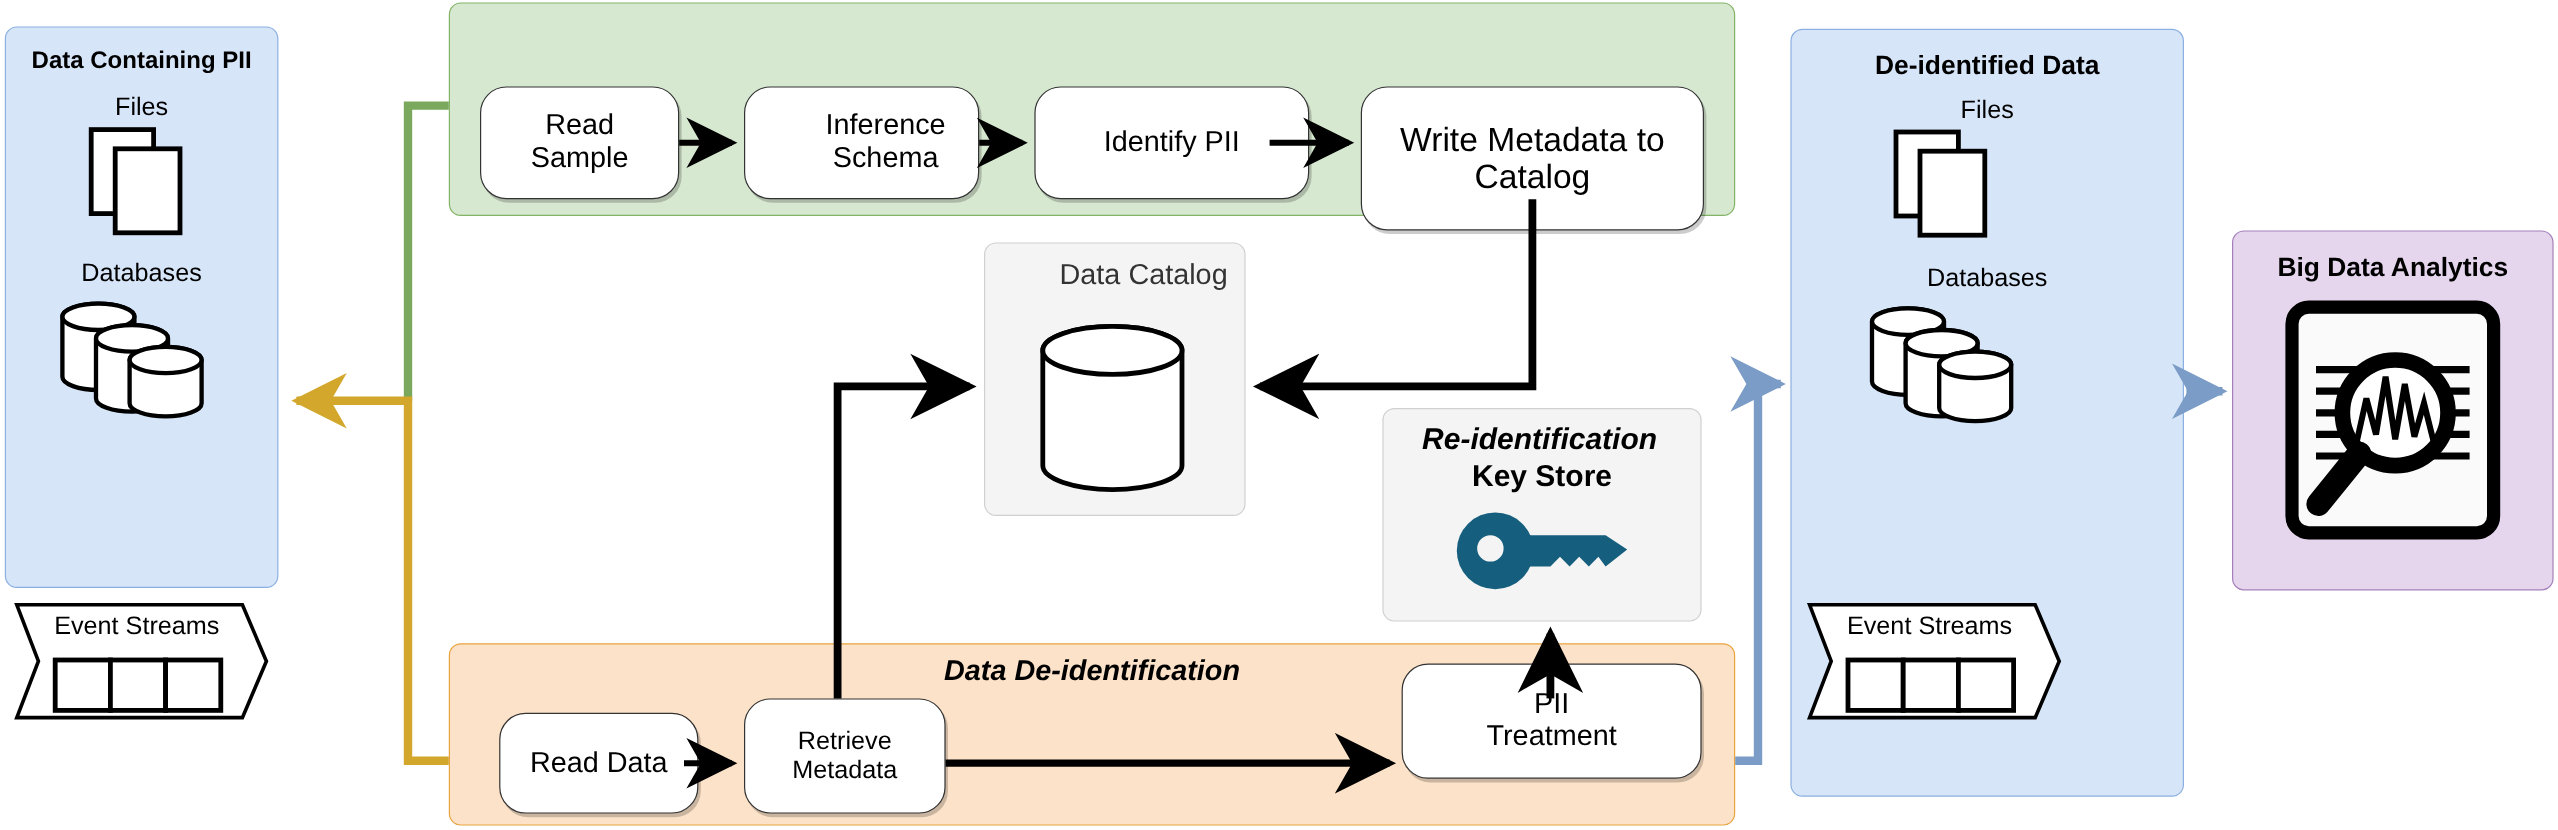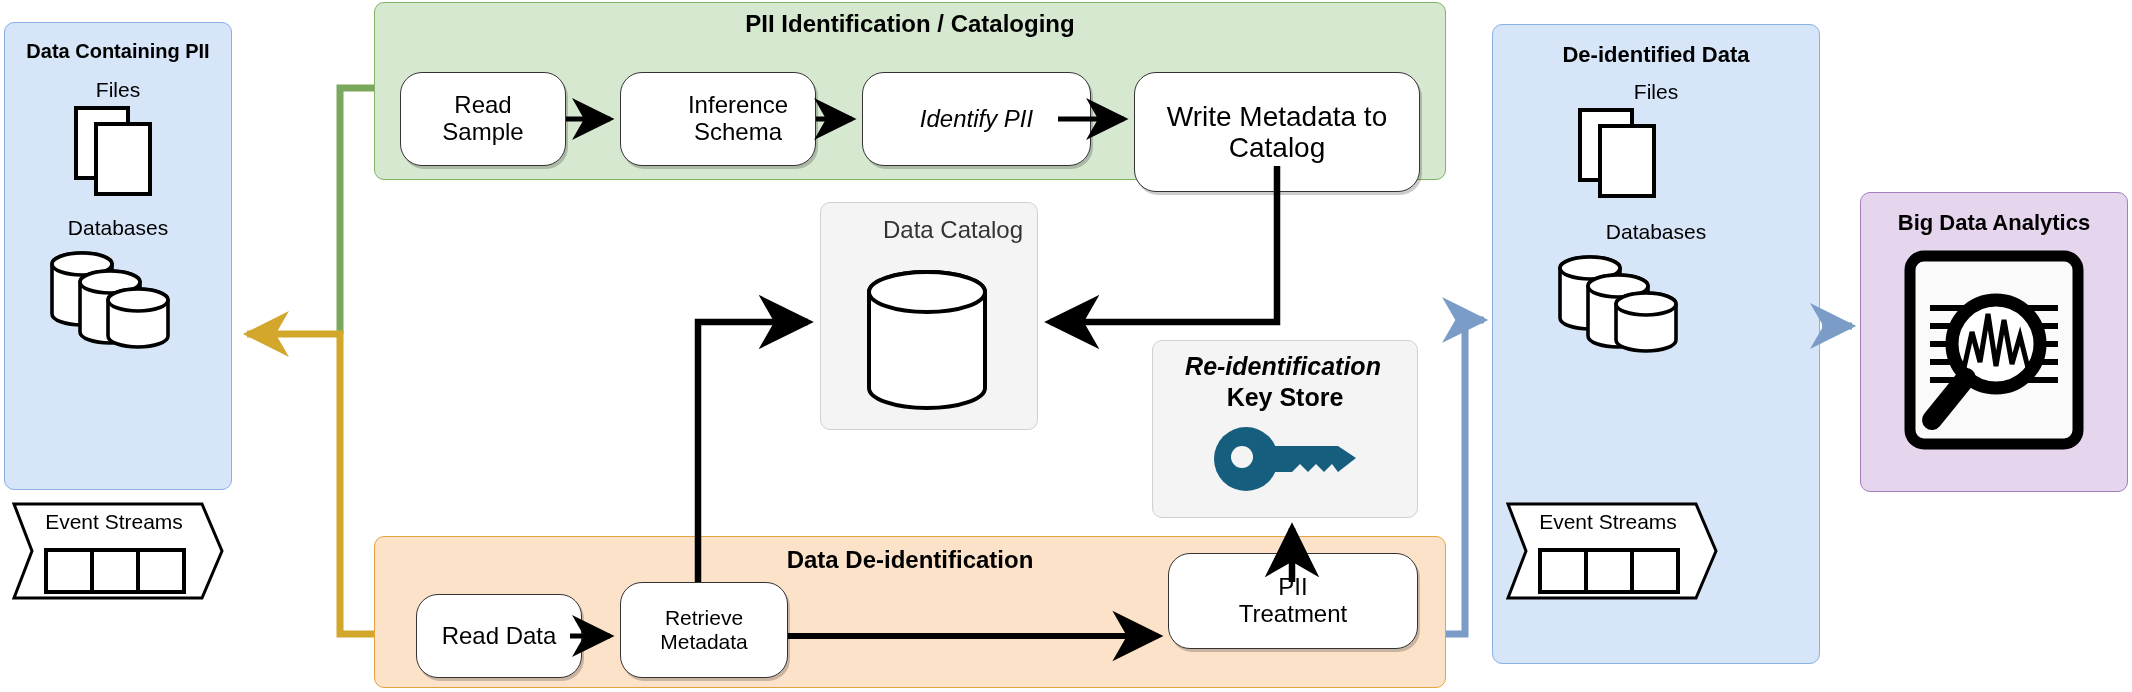--- a/index.html
+++ b/index.html
@@ -56,37 +56,36 @@
     <g fill="#fff" stroke="#000" stroke-width="4">
       <rect x="34" y="48" width="46" height="42"></rect>
       <rect x="80" y="48" width="46" height="42"></rect>
       <rect x="126" y="48" width="46" height="42"></rect>
     </g>
   </svg>
   <div class="lbl" style="left:14px;top:510px;width:200px;font-size:21px;">Event Streams</div>
 
   <div class="panel" style="left:374px;top:2px;width:1072px;height:178px;background:#d6e8d0;border:1.5px solid #82b366;">
   </div>
-  <div class="panel-title" style="left:374px;top:10px;width:1072px;font-size:24px;">PII Identification / Cataloging</div>
 
   <div class="pbox" style="left:400px;top:72px;width:166px;height:94px;font-size:24px;">
     <span>
       <span>Read</span><br>
       <span>Sample</span>
     </span>
   </div>
 
   <div class="pbox" style="left:620px;top:72px;width:196px;height:94px;font-size:24px;padding-left:40px;">
     <span>
       <span>Inference</span><br>
       <span>Schema</span>
     </span>
   </div>
 
-  <div class="pbox" style="left:862px;top:72px;width:229px;height:94px;font-size:24px;font-style:italic;">
+  <div class="pbox" style="left:862px;top:72px;width:229px;height:94px;font-size:24px;">
     <span>Identify PII</span>
   </div>
 
   <div class="pbox" style="left:1134px;top:72px;width:286px;height:120px;font-size:28px;">
     <span>
       <span>Write Metadata to</span><br>
       <span>Catalog</span>
     </span>
   </div>
 
@@ -105,21 +104,21 @@
   <svg class="icon" style="left:1212px;top:424px;" width="150" height="70" viewBox="0 0 150 70">
     <g fill="#155e7d">
       <circle cx="34" cy="35" r="32"></circle>
       <path d="M58 22 H126 L144 34 L126 48 L120 40 L112 48 L104 40 L96 48 L88 40 L80 48 L58 48 Z"></path>
     </g>
     <circle cx="30" cy="33" r="11" fill="#f4f4f4"></circle>
   </svg>
 
   <div class="panel" style="left:374px;top:536px;width:1072px;height:152px;background:#fce2c8;border:1.5px solid #e8a33d;">
   </div>
-  <div class="panel-title" style="left:374px;top:546px;width:1072px;font-size:24px;">Data De-identification</div>
+  <div class="panel-title" style="left:374px;top:546px;width:1072px;font-size:24px;font-style:italic;">Data De-identification</div>
 
   <div class="pbox" style="left:404px;top:594px;width:166px;height:84px;font-size:24px;margin-left:12px;">
     <span>Read Data</span>
   </div>
 
   <div class="pbox" style="left:620px;top:582px;width:168px;height:96px;font-size:21px;">
     <span>
       <span>Retrieve</span><br>
       <span>Metadata</span>
     </span>

